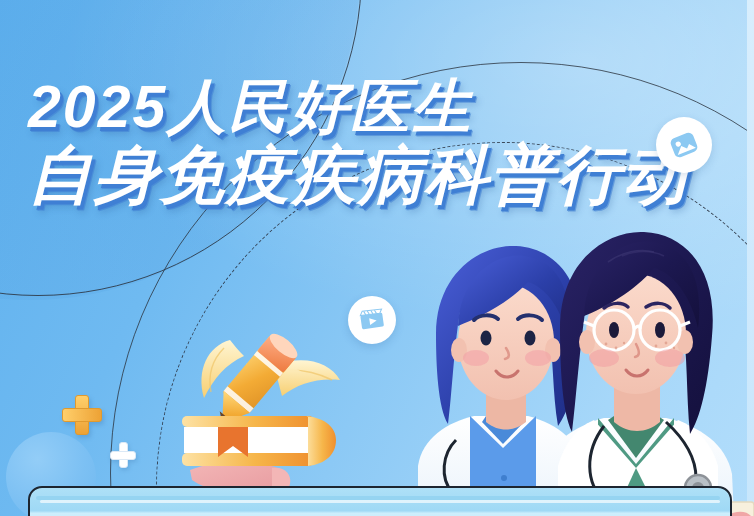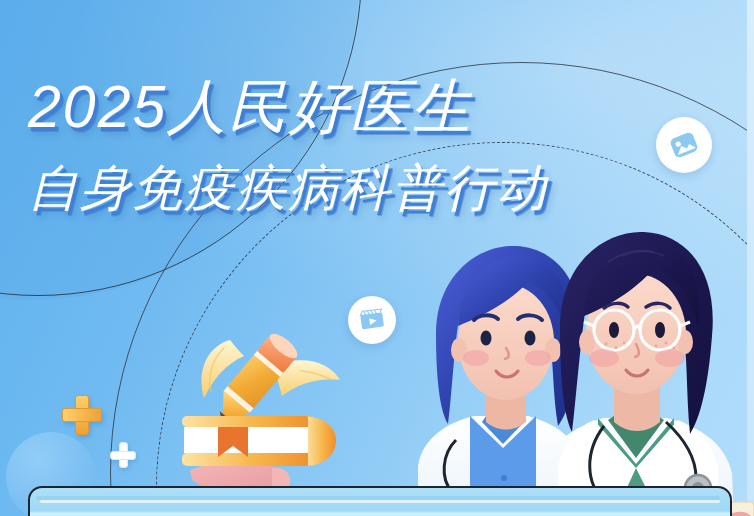--- a/index.html
+++ b/index.html
@@ -76,32 +76,32 @@
 
   
   .headline{
     position:absolute;left:28px;top:78px;
     z-index:9;
     pointer-events:none;
   }
   .headline .line{
     display:block;
     color:#ffffff;
-    font-weight:normal;
+    font-weight:bold;
     font-style:italic;
     letter-spacing:2px;
     line-height:1.0;
     text-shadow:
        3px 4px 0 #3f7fd4,
        4px 5px 0 rgba(63,127,212,.55),
        5px 7px 7px rgba(35,85,150,.28);
     white-space:nowrap;
   }
   .headline .line1{font-size:59px;}
-  .headline .line2{font-size:50px;margin-top:26px;}
+  .headline .line2{font-size:64px;margin-top:6px;}
 
   
   .badge{
     position:absolute;border-radius:50%;
     background:#ffffff;
     display:flex;align-items:center;justify-content:center;
     box-shadow:0 3px 8px rgba(35,85,150,.18);
     z-index:12;
   }
   .badge-photo{left:656px;top:117px;width:56px;height:56px;}

